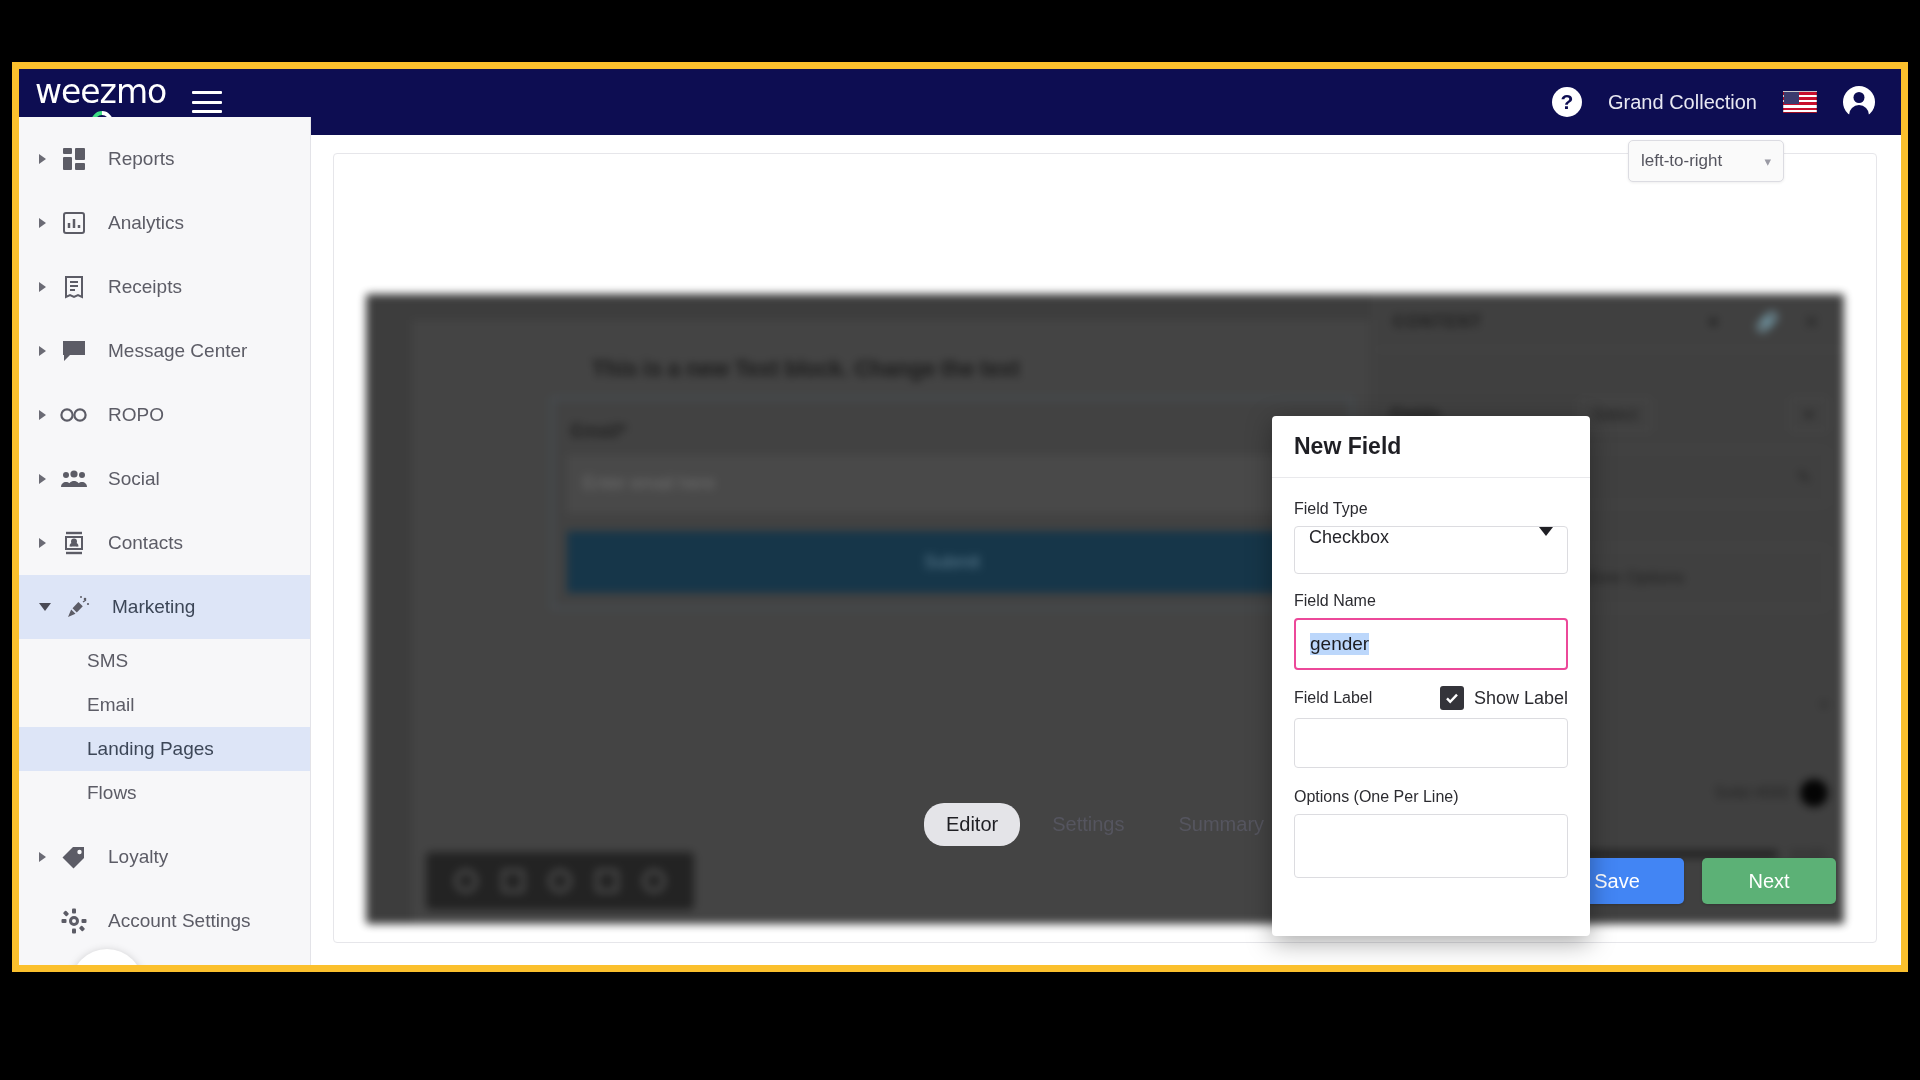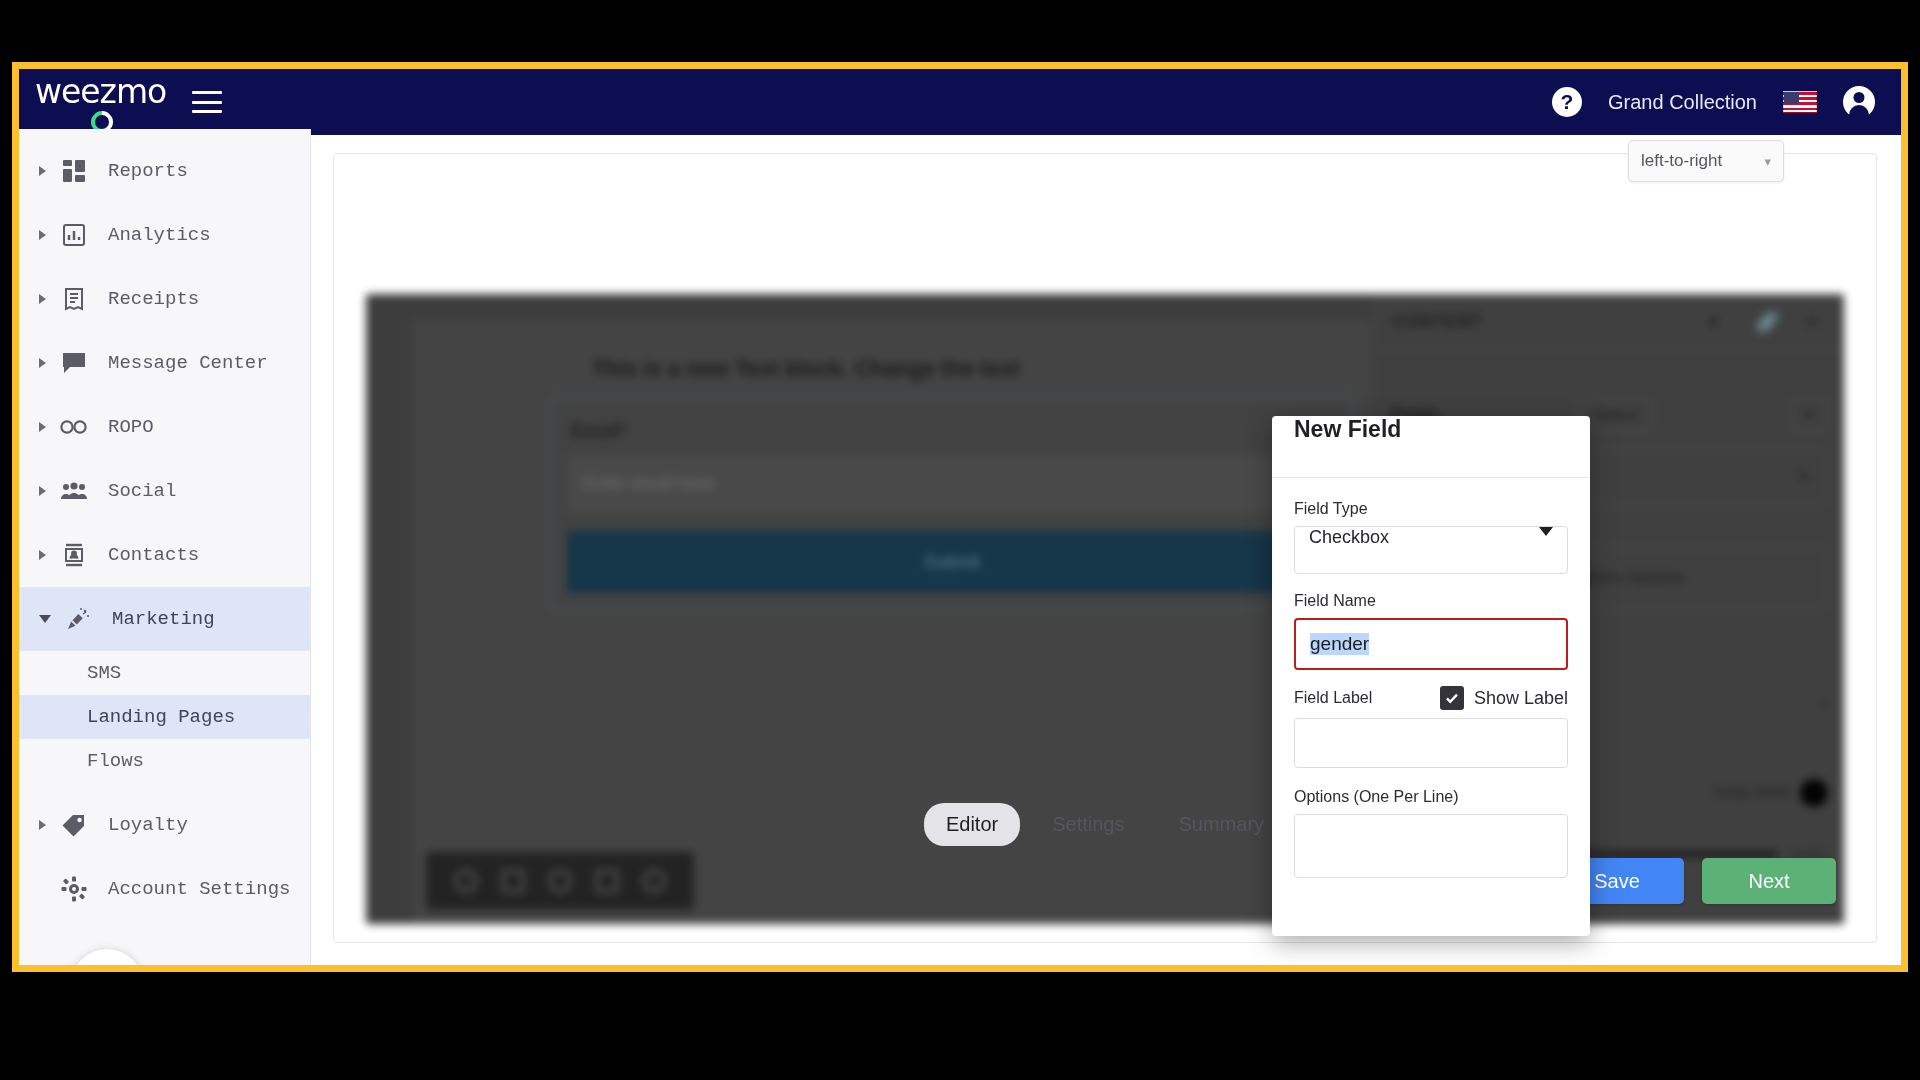--- a/index.html
+++ b/index.html
@@ -65,24 +65,23 @@
     content:""; position:absolute; left:50%; top:6px; transform:translateX(-50%);
     width:11px; height:11px; border-radius:50%; background:#0d0d52;
   }
   .avatar-icon::after {
     content:""; position:absolute; left:50%; top:19px; transform:translateX(-50%);
     width:20px; height:14px; border-radius:10px 10px 0 0; background:#0d0d52;
   }
 
   
   #sidebar {
-    position:absolute; left:0; top:60px; width:292px; bottom:0;
+    position:absolute; left:0; top:48px; width:292px; bottom:0;
     background:#f7f7f9; border-right:1px solid #e3e3e8;
     overflow:hidden;
-    font-family:Liberation Mono, monospace;
   }
   .nav-item {
     display:flex; align-items:center; height:64px; padding-left:20px; cursor:pointer;
     color:#5c5c66; font-size:19px;
   }
   .nav-item.active { background:#dde5f7; color:#3c4657; }
   .caret {
     width:0;height:0;border-left:7px solid #6b6b75;
     border-top:5px solid transparent;border-bottom:5px solid transparent;
     margin-right:14px; flex:none;
@@ -201,37 +200,37 @@
   .pp-swatch { width:28px; height:28px; border-radius:50%; background:#000; margin-left:10px; }
   .pp-slider { height:6px; background:#151515; border-radius:3px; flex:1; }
 
   
   #modal {
     position:absolute; left:938px; top:262px; width:318px; height:520px;
     background:#ffffff; border-radius:4px; overflow:hidden;
     box-shadow:0 6px 26px rgba(0,0,0,.35); z-index:30;
   }
   #modal-header {
-    height:62px; display:flex; padding:0 22px;
+    height:62px; display:flex; align-items:center; padding:0 22px;
     border-bottom:1px solid #e9e9ec;
   }
   #modal-header h2 { font-size:23px; color:#1f1f24; font-weight:bold; }
   #modal-body { padding:22px 22px 0 22px; }
   .form-label { font-size:16px; color:#2b2b30; font-weight:500; margin-bottom:8px; display:block; }
   .select-box {
     height:48px; border:1px solid #dcdce0; border-radius:4px;
     display:flex; align-items:flex-start; padding:0 14px; font-size:18px; color:#26262b;
     margin-bottom:18px; cursor:pointer; background:#fff;
   }
   .select-box .dd-arrow {
     margin-left:auto; width:0;height:0;
     border-left:7px solid transparent;border-right:7px solid transparent;border-top:9px solid #1f1f24;
   }
   .text-input {
-    height:52px; border:2px solid #b91c1c; border-radius:4px;
+    height:52px; border:2px solid #ec4899; border-radius:4px;
     display:flex; align-items:center; padding:0 14px; font-size:19px; color:#1c1c20;
     margin-bottom:16px; background:#fff;
   }
   .sel-highlight { background:#bcd7fb; }
   .label-row { display:flex; align-items:center; margin-bottom:8px; }
   .label-row .form-label { margin-bottom:0; }
   .checkbox-group { margin-left:auto; display:flex; align-items:center; gap:10px; cursor:pointer; }
   .chk {
     width:24px; height:24px; border-radius:3px; background:#34343a;
     display:flex; align-items:center; justify-content:center;
@@ -390,20 +389,23 @@
             <circle cx="15" cy="2" r="1"></circle>
             <circle cx="22" cy="9" r="1.1"></circle>
           <line x1="17" y1="7" x2="20" y2="5" stroke="currentColor" stroke-width="1.4"></line>
         </svg>
       </span>
       <span>Marketing</span>
     </div>
 
     <div class="sub-item">
       <span>SMS</span>
+    </div>
+    <div class="sub-item">
+      <span>Email</span>
     </div>
     <div class="sub-item active">
       <span>Landing Pages</span>
     </div>
     <div class="sub-item">
       <span>Flows</span>
     </div>
 
     <div class="nav-item" style="margin-top:10px;">
       <span class="caret"></span>

